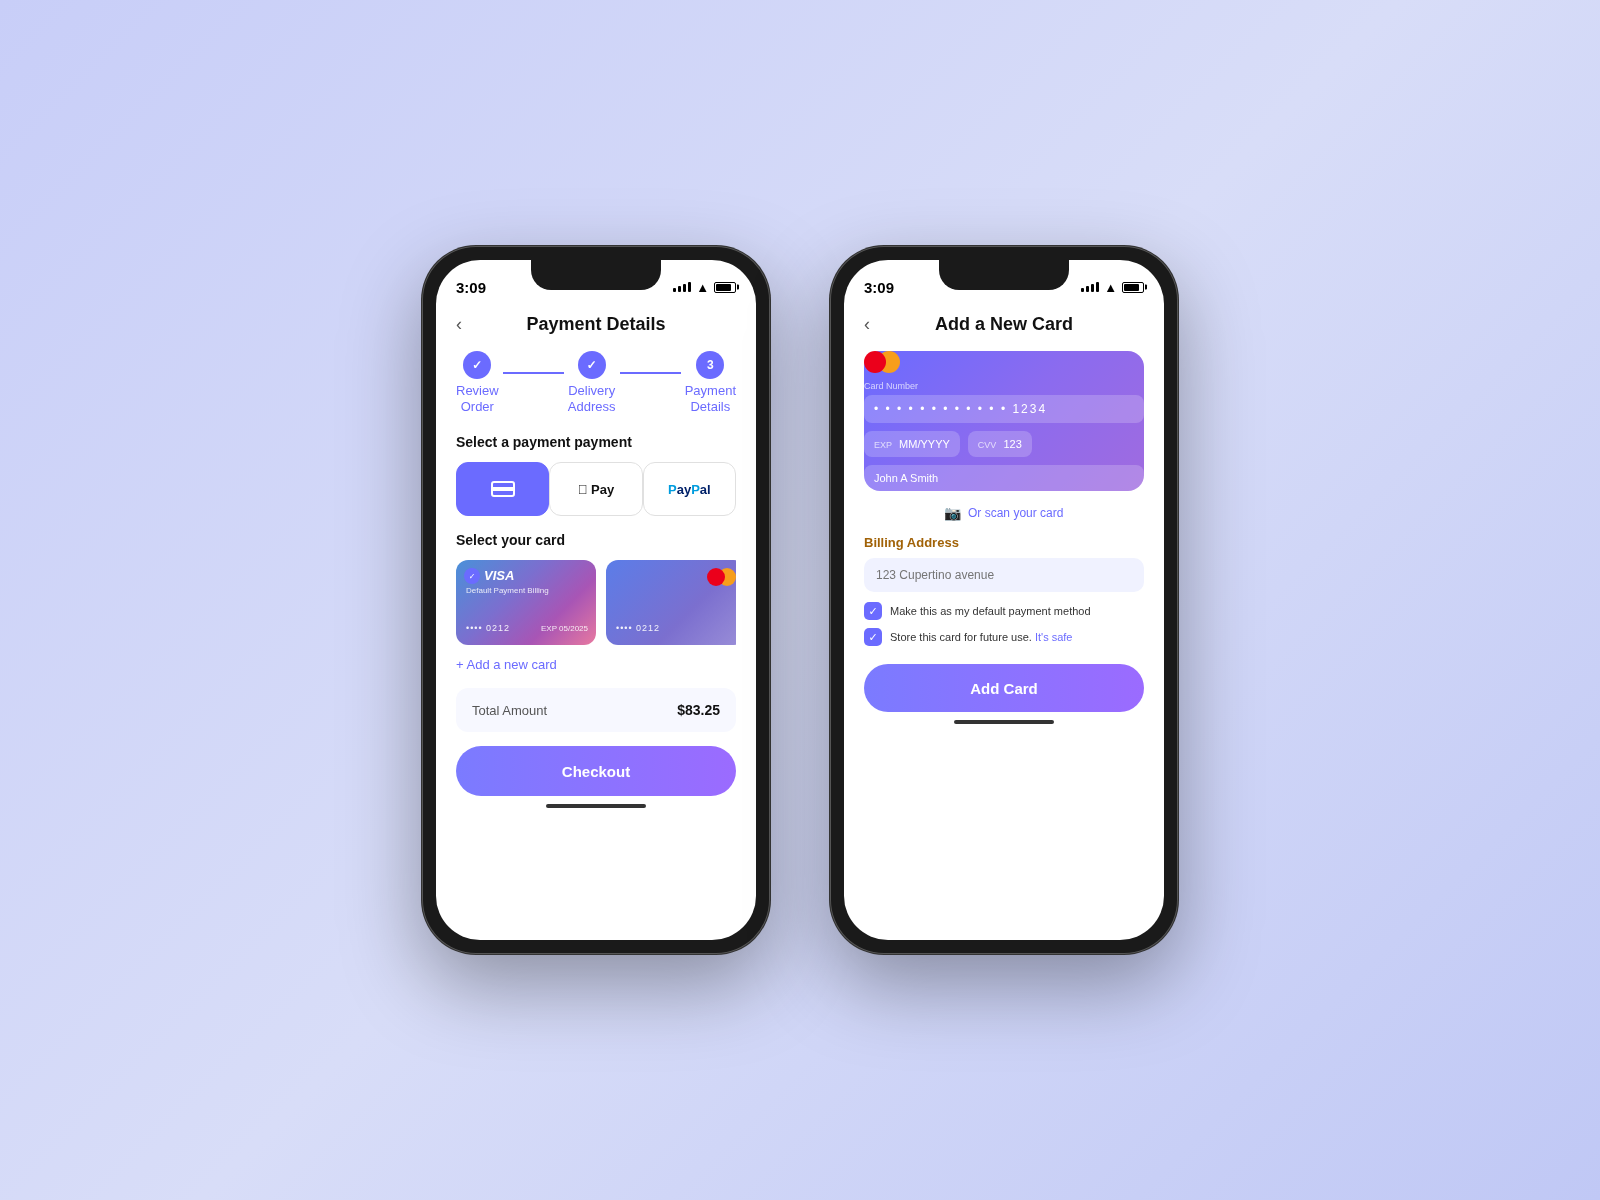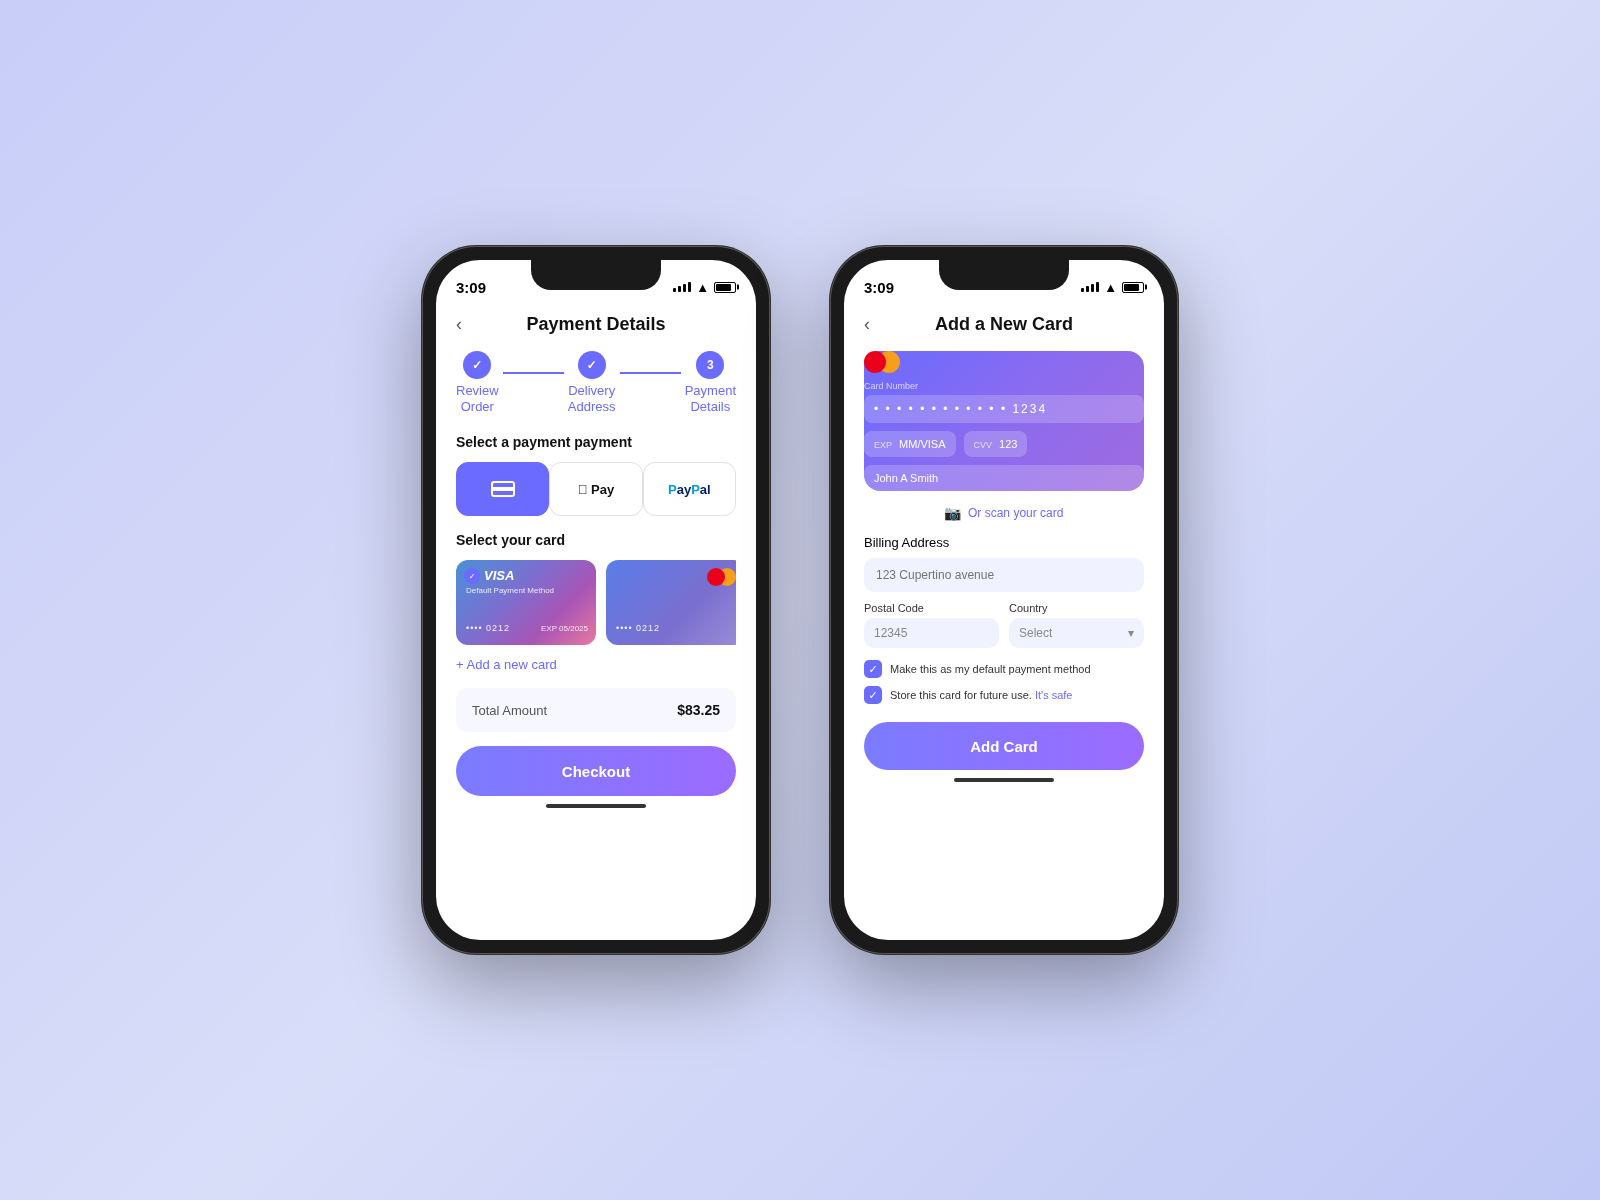--- a/index.html
+++ b/index.html
@@ -659,21 +659,21 @@
         </div>
 
         
         <div class="section-title">Select your card</div>
 
         <div class="cards-row">
 
           <div class="card-item visa-card">
             <div class="visa-check">✓</div>
             <div style="position:absolute;top:8px;left:28px;font-size:13px;font-weight:800;color:#fff;font-style:italic;">VISA</div>
-            <div class="card-default-text" style="top:26px;">Default Payment Method</div>
+            <div class="card-default-text" style="top:26px;">Default Payment Billing</div>
             <div class="card-number-small">•••• 0212</div>
             <div class="card-exp">EXP 05/2025</div>
           </div>
 
           <div class="card-item mastercard-card">
             <div class="mc-circles">
               <div class="mc-circle mc-red"></div>
               <div class="mc-circle mc-orange"></div>
             </div>
             <div class="card-number-small">•••• 0212</div>
@@ -734,59 +734,44 @@
           </div>
 
           <div class="card-field-label">Card Number</div>
           <div class="card-number-field">
             <span>• • • •   • • • •   • • • •   1234</span>
           </div>
 
           <div class="card-row-fields">
             <div class="card-field-box">
               <span class="exp-label">EXP</span>
-              <span>MM/VISA</span>
+              <span>MM/YYYY</span>
             </div>
             <div class="card-field-box">
               <span class="cvv-label">CVV</span>
               <span>123</span>
             </div>
           </div>
 
           <div class="cardholder-field">
             <span>John A Smith</span>
           </div>
         </div>
 
         
         <div class="scan-link">
           <span style="font-size:14px;">📷</span>
           <span style="color:#6b6bff;font-size:12px;">Or scan your card</span>
         </div>
 
         
         <div class="billing-section">
-          <div class="section-title-sm billing-section" style="font-size:13px;font-weight:400;color:#000000;margin-bottom:8px;">Billing Address</div>
+          <div class="section-title-sm billing-section" style="font-size:13px;font-weight:700;color:#a16207;margin-bottom:8px;">Billing Address</div>
           <input class="billing-input" type="text" placeholder="123 Cupertino avenue" style="">
 
-          <div class="billing-row">
-            <div class="billing-half">
-              <div class="billing-half-label">Postal Code</div>
-              <div class="billing-half-input">
-                <span>12345</span>
-              </div>
-            </div>
-            <div class="billing-half">
-              <div class="billing-half-label">Country</div>
-              <div class="billing-half-input">
-                <span>Select</span>
-                <span>▾</span>
-              </div>
-            </div>
-          </div>
         </div>
 
         
         <div class="checkbox-row">
           <div class="checkbox-checked"></div>
           <span class="checkbox-label">Make this as my default payment method</span>
         </div>
 
         <div class="checkbox-row">
           <div class="checkbox-checked"></div>

